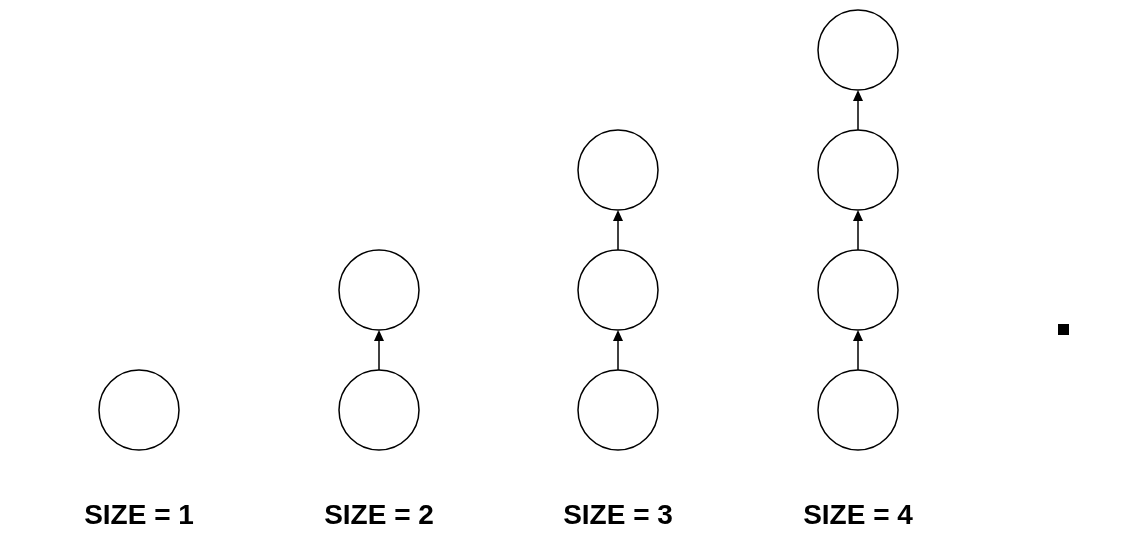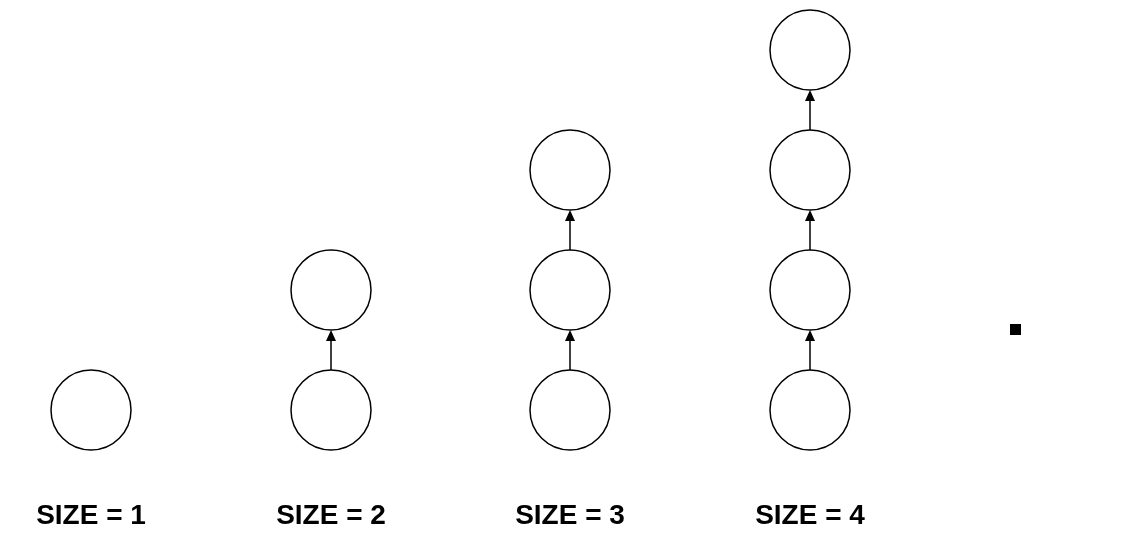--- a/index.html
+++ b/index.html
@@ -7,20 +7,21 @@
     padding: 0;
     background: #ffffff;
     font-family: "Liberation Sans", "DejaVu Sans", sans-serif;
   }
   .canvas {
     position: relative;
     width: 1032px;
     height: 544px;
     background: #ffffff;
     overflow: hidden;
+    margin-left: 48px;
   }
   svg text.size-label {
     font-family: "Liberation Sans", "DejaVu Sans", sans-serif;
     font-weight: bold;
     font-size: 28px;
   }
 </style>
 </head>
 <body>
 

